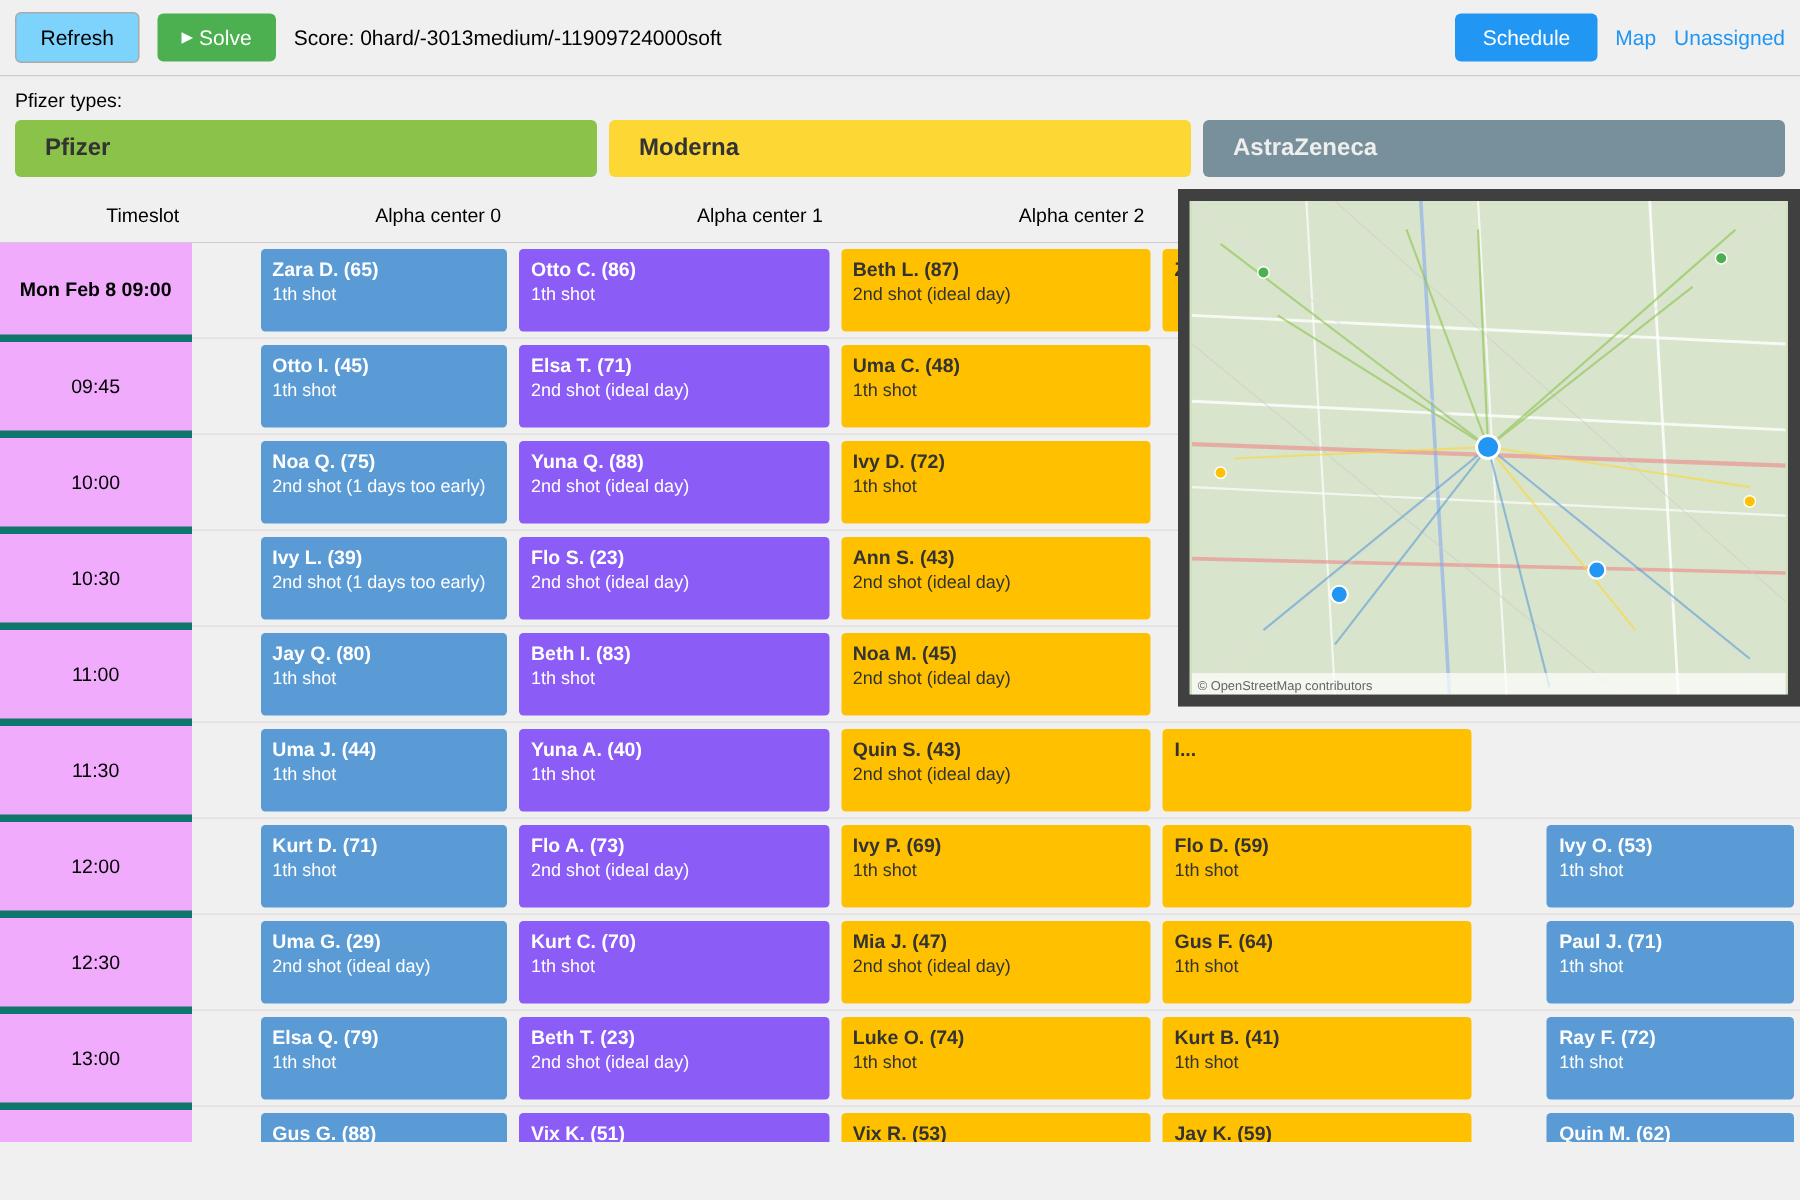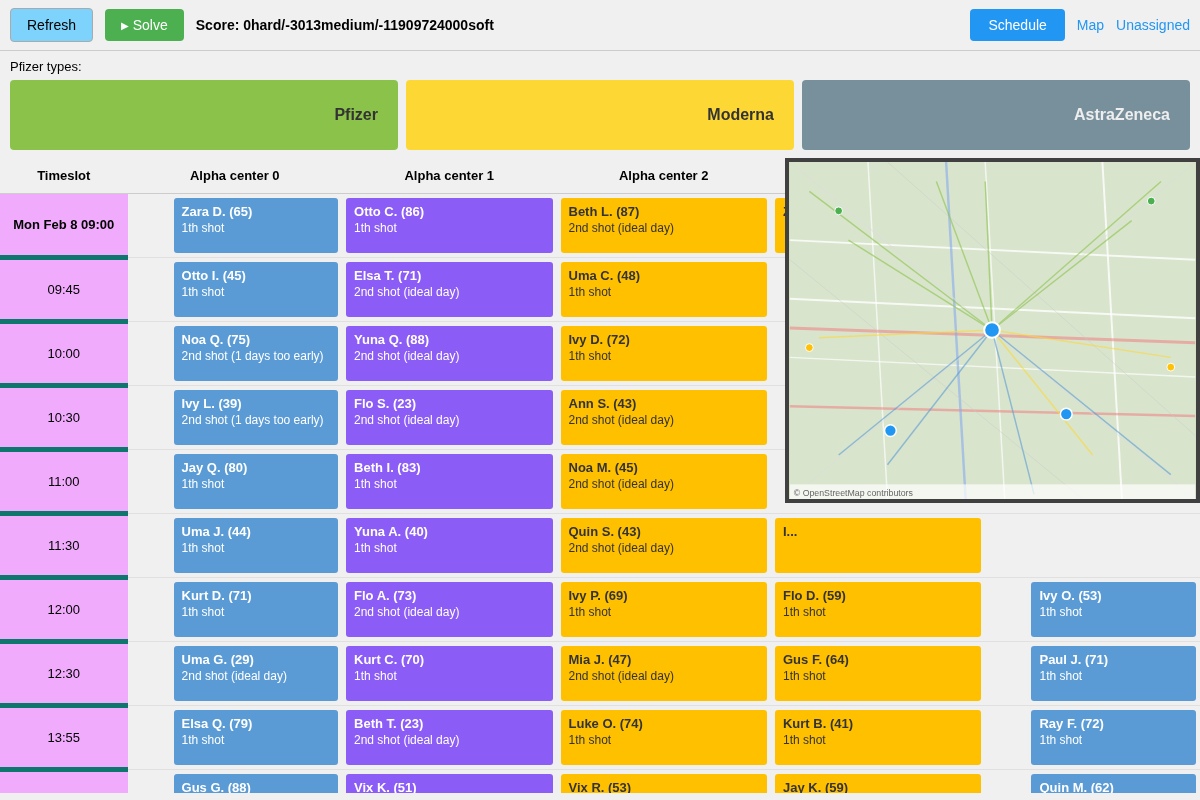--- a/index.html
+++ b/index.html
@@ -34,21 +34,21 @@
       display: flex;
       align-items: center;
       gap: 4px;
     }
     #solve-btn::before {
       content: '▶';
       font-size: 10px;
     }
     #score-text {
       font-size: 14px;
-      font-weight: bold;
+      font-weight: normal;
       flex: 1;
     }
     #schedule-btn {
       background: #2196F3;
       color: white;
       border: none;
       border-radius: 4px;
       padding: 8px 18px;
       font-size: 14px;
       cursor: pointer;
@@ -75,47 +75,47 @@
     }
     #vaccine-label {
       font-size: 13px;
       margin-bottom: 6px;
     }
     #vaccine-pills {
       display: flex;
       gap: 8px;
     }
     .vaccine-pill {
-      padding: 26px 20px;
+      padding: 10px 20px;
       border-radius: 4px;
       font-size: 16px;
       font-weight: bold;
       flex: 1;
-      text-align: right;
+      text-align: left;
     }
     .pill-green { background: #8BC34A; color: #333; }
     .pill-yellow { background: #FDD835; color: #333; }
     .pill-blue { background: #78909C; color: #eee; }
 
     
     #table-container {
       overflow-y: auto;
       height: calc(800px - 165px);
       position: relative;
     }
     table {
       width: 100%;
       border-collapse: collapse;
       table-layout: fixed;
     }
     thead th {
       background: #f0f0f0;
       padding: 10px 8px;
-      text-align: center;
-      font-weight: bold;
+      text-align: right;
+      font-weight: normal;
       font-size: 13px;
       border-bottom: 1px solid #ccc;
       position: sticky;
       top: 0;
       z-index: 5;
     }
     thead th:first-child { width: 110px; }
     thead th:not(:first-child) { width: 185px; }
 
     tbody td {
@@ -156,21 +156,21 @@
     .card-green { background: #8b5cf6; color: white; }
     .card-yellow { background: #FFC000; color: #333; }
 
     
     #map-overlay {
       position: absolute;
       right: 0;
       top: 0;
       width: 415px;
       height: 345px;
-      border: 4px solid #404040;
+      border: 8px solid #404040;
       background: #d0e0c0;
       overflow: hidden;
       z-index: 10;
     }
     #map-overlay svg {
       width: 100%;
       height: 100%;
     }
   </style>
 </head>
@@ -418,21 +418,21 @@
             </div>
           </td>
           <td class="appt-cell">
             <div class="appt-card card-blue">
               <div class="appt-name">Paul J. (71)</div>
               <div class="appt-shot">1th shot</div>
             </div>
           </td>
         </tr>
         <tr>
-          <td class="timeslot-cell">13:55</td>
+          <td class="timeslot-cell">13:00</td>
           <td class="appt-cell">
             <div class="appt-card card-blue">
               <div class="appt-name">Elsa Q. (79)</div>
               <div class="appt-shot">1th shot</div>
             </div>
           </td>
           <td class="appt-cell">
             <div class="appt-card card-green">
               <div class="appt-name">Beth T. (23)</div>
               <div class="appt-shot">2nd shot (ideal day)</div>

